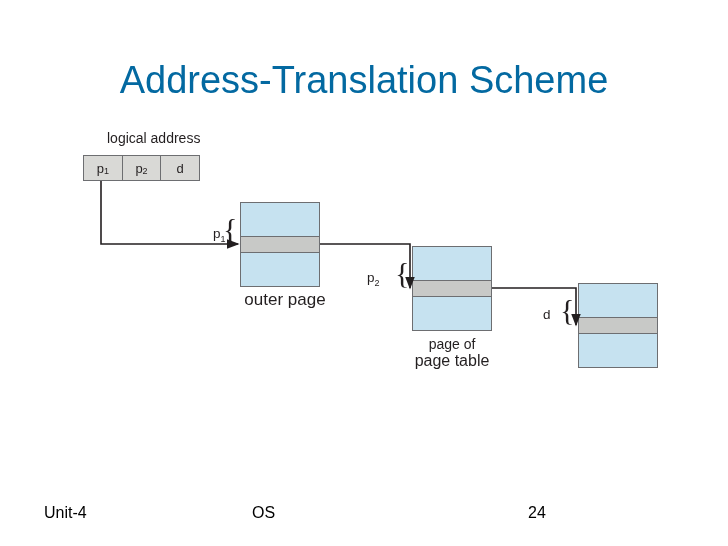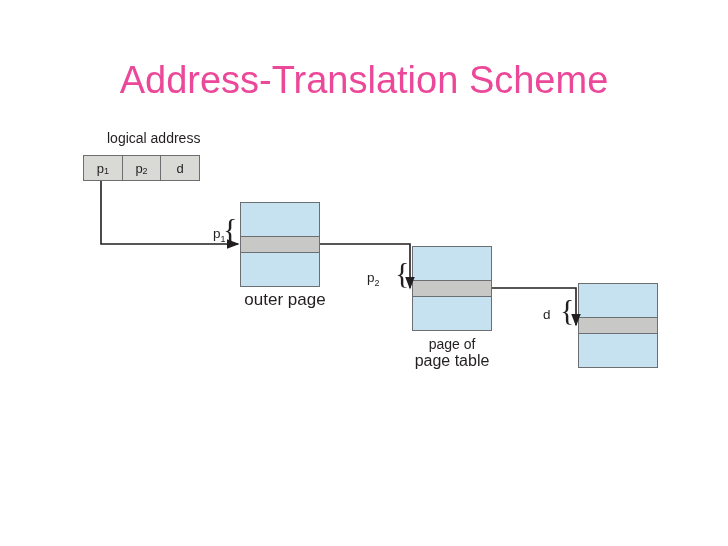--- a/index.html
+++ b/index.html
@@ -22,21 +22,21 @@
     background: #ffffff;
   }
   .slide-title {
     position: absolute;
     left: 0;
     top: 57px;
     width: 728px;
     text-align: center;
     font-size: 38px;
     font-weight: normal;
-    color: #ec4899;
+    color: #0369a1;
     letter-spacing: 0px;
     line-height: 46px;
     white-space: nowrap;
   }
   .diagram {
     position: absolute;
     left: 55px;
     top: 120px;
     width: 620px;
     height: 280px;
@@ -198,14 +198,19 @@
 
       <path d="M46,61 L46,124 L183,124" stroke="#231f20" stroke-width="1.6" fill="none" marker-end="url(#arrow)"></path>
 
       <path d="M265,124 L355,124 L355,168" stroke="#231f20" stroke-width="1.6" fill="none" marker-end="url(#arrow)"></path>
 
       <path d="M437,168 L521,168 L521,205" stroke="#231f20" stroke-width="1.6" fill="none" marker-end="url(#arrow)"></path>
     </svg>
 
   </div>
 
+  <div class="footer">
+    <div class="footer-left">Unit-4</div>
+    <div class="footer-mid">OS</div>
+    <div class="footer-right">24</div>
+  </div>
 
 </div>
 
 </body></html>

